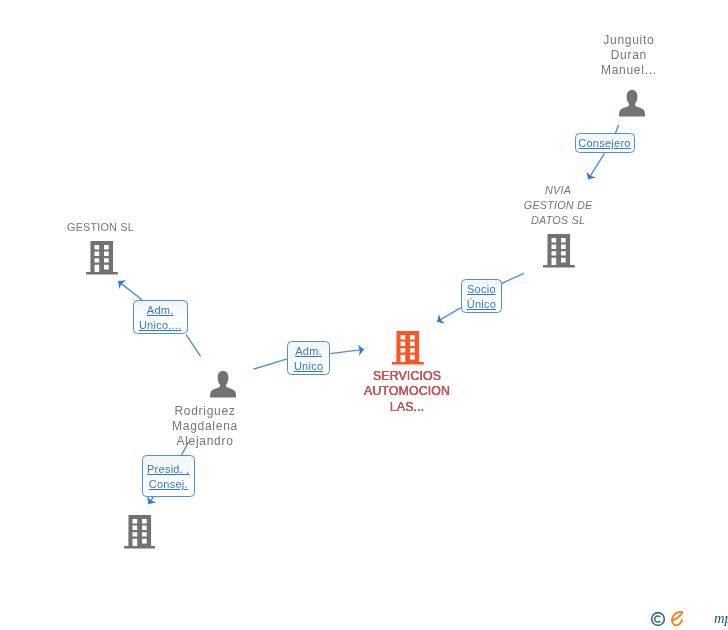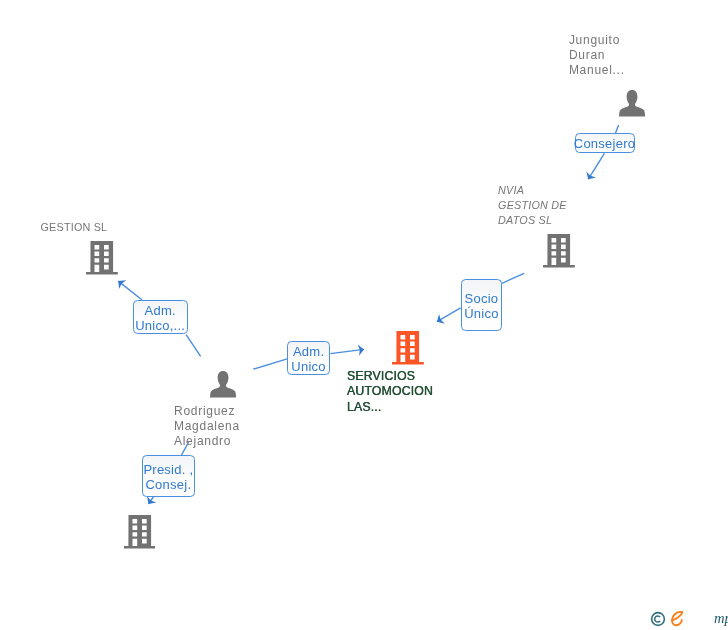--- a/index.html
+++ b/index.html
@@ -12,45 +12,46 @@
   #canvas {
     position: relative;
     width: 728px; height: 630px;
     font-family: "Liberation Sans", sans-serif;
     background: #ffffff;
   }
   svg.edges { position: absolute; left: 0; top: 0; width: 728px; height: 630px; pointer-events: none; }
   .node { position: absolute; }
   .node-label {
     position: absolute;
-    text-align: left;
+    text-align: center;
     color: #767676;
     font-size: 10.8px;
     letter-spacing: 0.2px;
     line-height: 15.2px;
     white-space: pre-line;
   }
   .node-label.person { font-size: 12px; letter-spacing: 0.72px; }
-  .node-label.main { color: #14532d; font-size: 12.3px; letter-spacing: 0.15px; text-shadow: 0.3px 0 0 #6f6f6f, -0.15px 0 0 #6f6f6f; }
+  .node-label.main { color: #ef4444; font-size: 12.3px; letter-spacing: 0.15px; text-shadow: 0.3px 0 0 #6f6f6f, -0.15px 0 0 #6f6f6f; }
   .rel-box {
     position: absolute;
     border: 1.3px solid #4a90e2;
     border-radius: 4.5px;
     background: linear-gradient(180deg, #f2f4f6 0%, #fdfdfe 55%, #ffffff 100%);
     color: #2f7ad0;
-    font-size: 13px;
+    font-size: 11px;
     letter-spacing: 0.25px;
     line-height: 15.1px;
     text-align: center;
     display: flex;
     align-items: center;
     justify-content: center;
     box-sizing: border-box;
     white-space: pre-line;
     padding-top: 2px;
+    text-decoration: underline;
   }
   .logo-wrap { position: absolute; left: 0; top: 0; width: 728px; height: 630px; pointer-events: none; }
   .logo-e { position: absolute; left: 670.8px; top: 610.6px; }
   .logo-rest {
     position: absolute; left: 714px; top: 609.6px;
     font-family: "Liberation Serif", serif; font-style: italic;
     font-size: 14.6px; color: #1d5a6b; line-height: 16px;
   }
 </style>
 </head>
@@ -101,41 +102,41 @@
       <path fill="#727272" fill-rule="evenodd" d="M4.5,0 H27.1 V30.9 H31.8 V33.5 H0 V30.9 H4.4 Z M8.5,3.9 H13.2 V8.4 H8.5 Z M18.0,3.9 H22.7 V8.4 H18.0 Z M8.5,10.5 H13.2 V15.0 H8.5 Z M18.0,10.5 H22.7 V15.0 H18.0 Z M8.5,17.3 H13.2 V21.6 H8.5 Z M18.0,17.3 H22.7 V21.6 H18.0 Z M8.5,23.7 H13.2 V30.9 H8.5 Z M18.0,23.7 H22.7 V28.4 H18.0 Z"></path>
     </svg>
   </div>
   <div class="node-label" style="left:40.5px; top:219.9px; width:120px;">GESTION SL</div>
 
   <div class="node node-person" style="left:210.0px; top:371.0px;">
     <svg width="26.1" height="26.5" viewBox="0 0 26.1 26.5">
       <path fill="#727272" d="M13.05,0 C9.7,0 7.65,2.5 7.65,6.6 C7.65,9.7 8.6,12.5 10.1,14.0 C10.1,15.4 9.6,16.1 8.2,16.7 C5.3,17.8 2.1,18.7 1.05,20.3 C0.45,21.3 0.12,23.6 0,26.4 L26.1,26.4 C25.98,23.6 25.65,21.3 25.05,20.3 C24.0,18.7 20.8,17.8 17.9,16.7 C16.5,16.1 16.0,15.4 16.0,14.0 C17.5,12.5 18.45,9.7 18.45,6.6 C18.45,2.5 16.4,0 13.05,0 Z"></path>
     </svg>
   </div>
-  <div class="node-label person" style="left:174px; top:403.5px; width:120px;">Rodriguez
+  <div class="node-label person" style="left:145px; top:403.5px; width:120px;">Rodriguez
 Magdalena
 Alejandro</div>
 
   <div class="node node-company-main" style="left:392.4px; top:331.1px;">
     <svg width="31.8" height="33.5" viewBox="0 0 31.8 33.5">
       <path fill="#fc5626" fill-rule="evenodd" d="M4.5,0 H27.1 V30.9 H31.8 V33.5 H0 V30.9 H4.4 Z M8.5,3.9 H13.2 V8.4 H8.5 Z M18.0,3.9 H22.7 V8.4 H18.0 Z M8.5,10.5 H13.2 V15.0 H8.5 Z M18.0,10.5 H22.7 V15.0 H18.0 Z M8.5,17.3 H13.2 V21.6 H8.5 Z M18.0,17.3 H22.7 V21.6 H18.0 Z M8.5,23.7 H13.2 V30.9 H8.5 Z M18.0,23.7 H22.7 V28.4 H18.0 Z"></path>
     </svg>
   </div>
   <div class="node-label main" style="left:347.0px; top:369.1px; width:120px;">SERVICIOS
 AUTOMOCION
 LAS...</div>
 
   <div class="node node-company" style="left:123.6px; top:515.3px;">
     <svg width="31.8" height="33.5" viewBox="0 0 31.8 33.5">
       <path fill="#727272" fill-rule="evenodd" d="M4.5,0 H27.1 V30.9 H31.8 V33.5 H0 V30.9 H4.4 Z M8.5,3.9 H13.2 V8.4 H8.5 Z M18.0,3.9 H22.7 V8.4 H18.0 Z M8.5,10.5 H13.2 V15.0 H8.5 Z M18.0,10.5 H22.7 V15.0 H18.0 Z M8.5,17.3 H13.2 V21.6 H8.5 Z M18.0,17.3 H22.7 V21.6 H18.0 Z M8.5,23.7 H13.2 V30.9 H8.5 Z M18.0,23.7 H22.7 V28.4 H18.0 Z"></path>
     </svg>
   </div>
 
   <div class="rel-box" style="left:574.5px; top:133.4px; width:60px; height:19.3px;">Consejero</div>
-  <div class="rel-box" style="left:460.9px; top:279.3px; width:41px; height:52px;">Socio
+  <div class="rel-box" style="left:460.9px; top:279.3px; width:41px; height:34px;">Socio
 Único</div>
   <div class="rel-box" style="left:132.7px; top:300.3px; width:55px; height:34px;">Adm.
 Unico,...</div>
   <div class="rel-box" style="left:287.3px; top:340.6px; width:42.6px; height:34.4px;">Adm.
 Unico</div>
   <div class="rel-box" style="left:141.5px; top:455.2px; width:53.7px; height:42px;">Presid. ,
 Consej.</div>
 
   <div class="logo-wrap">
     <svg width="16" height="16" viewBox="0 0 16 16" style="position:absolute;left:650.35px;top:610.5px;">

